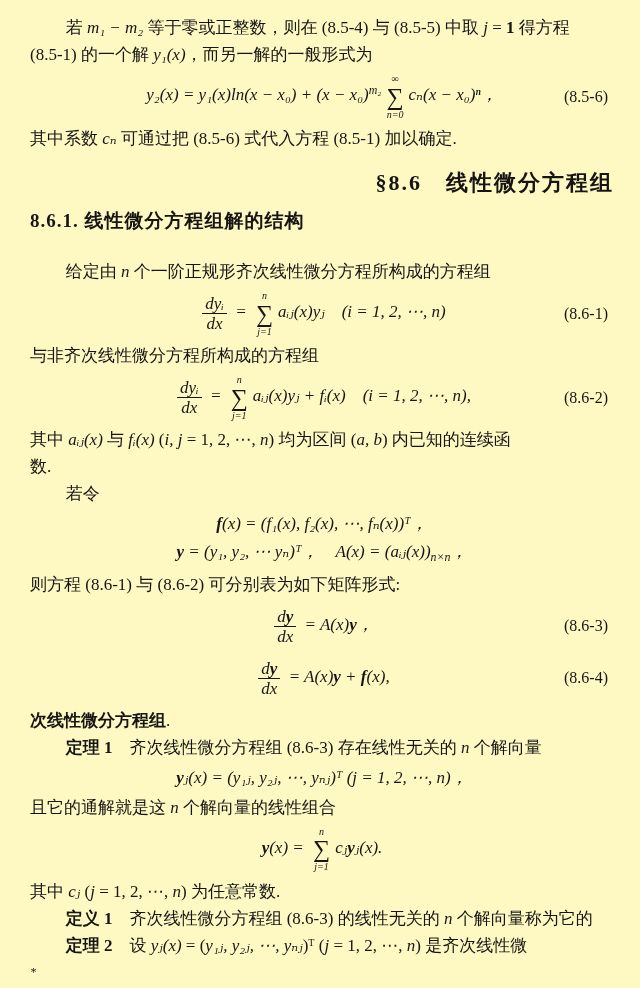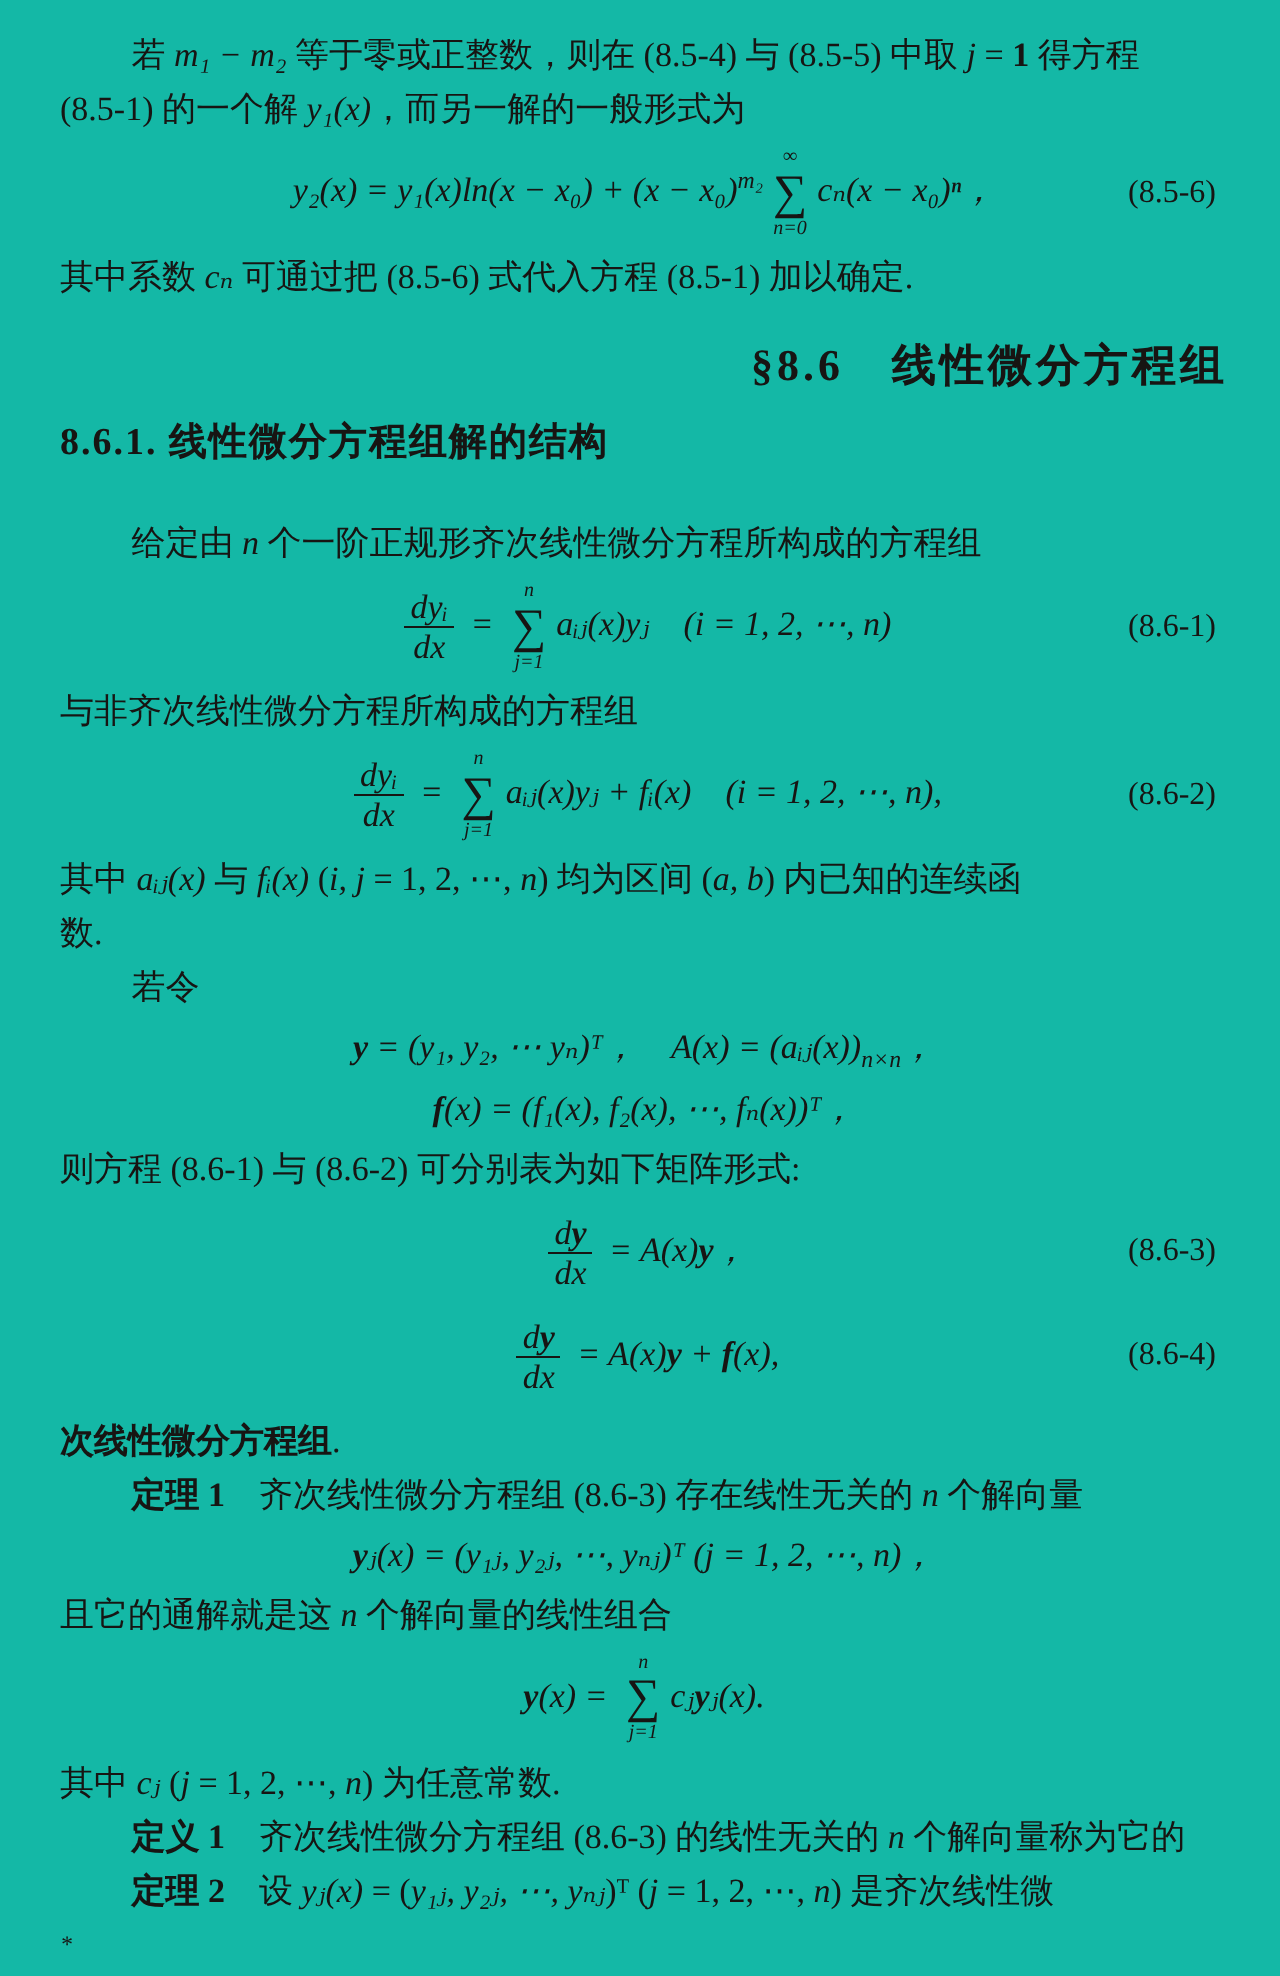--- a/index.html
+++ b/index.html
@@ -1,17 +1,17 @@
 <!DOCTYPE html>
 <html><head>
 <meta charset="utf-8">
 <style>
   html,body{margin:0;padding:0;}
   .page{
-    width:640px;height:988px;background:#14b8a6;color:#171513;
+    width:640px;height:988px;background:#fef9c3;color:#171513;
     font-family:"Liberation Serif","DejaVu Serif",serif;
     padding:14px 26px 0 30px;box-sizing:border-box;overflow:hidden;position:relative;
   }
   .ln{font-size:17px;line-height:27px;}
   .ind{text-indent:2.1em;}
   .h1{font-size:22px;font-weight:bold;text-align:right;margin:16px 0 10px;letter-spacing:2px;}
   .h2{font-size:19px;font-weight:bold;margin:2px 0 24px;letter-spacing:1px;}
   .eqrow{position:relative;display:flex;justify-content:center;align-items:center;margin:5px 0;font-size:17px;}
   .eq{font-style:italic;white-space:nowrap;}
   .eqno{position:absolute;right:6px;top:50%;transform:translateY(-50%);font-style:normal;font-size:16px;}
@@ -76,24 +76,24 @@
           <span class="limit">j=1</span>
         </span><span class="mi">aᵢⱼ(x)yⱼ + fᵢ(x)　(i = 1, 2, ⋯, n),</span></span>
     <span class="eqno">(8.6-2)</span>
   </div>
 
   <div class="ln"><span class="mt">其中 </span><span class="mi">aᵢⱼ(x)</span><span class="mt"> 与 </span><span class="mi">fᵢ(x)</span><span class="mt"> (</span><span class="mi">i, j</span><span class="mt"> = 1, 2, ⋯, </span><span class="mi">n</span><span class="mt">) 均为区间 (</span><span class="mi">a, b</span><span class="mt">) 内已知的连续函</span></div>
   <div class="ln"><span class="mt">数.</span></div>
   <div class="ln ind"><span class="mt">若令</span></div>
 
   <div class="eqrow">
-    <span class="eq"><span class="mbi">y</span><span class="mi"> = (y₁, y₂, ⋯ yₙ)ᵀ，　</span><span class="mi">A(x) = (aᵢⱼ(x))</span><sub class="msub">n×n</sub><span class="mi">，</span></span>
+    <span class="eq"><span class="mbi">f</span><span class="mi">(x) = (f₁(x), f₂(x), ⋯, fₙ(x))ᵀ，</span></span>
   </div>
   <div class="eqrow">
-    <span class="eq"><span class="mbi">f</span><span class="mi">(x) = (f₁(x), f₂(x), ⋯, fₙ(x))ᵀ，</span></span>
+    <span class="eq"><span class="mbi">y</span><span class="mi"> = (y₁, y₂, ⋯ yₙ)ᵀ，　</span><span class="mi">A(x) = (aᵢⱼ(x))</span><sub class="msub">n×n</sub><span class="mi">，</span></span>
   </div>
 
   <div class="ln"><span class="mt">则方程 (8.6-1) 与 (8.6-2) 可分别表为如下矩阵形式:</span></div>
 
   <div class="eqrow">
     <span class="eq"><span class="frac">
           <span class="num mi"><span class="mi">d</span><span class="mbi">y</span></span>
           <span class="den mi">dx</span>
         </span><span class="mi"> = A(x)</span><span class="mbi">y</span><span class="mi">，</span></span>
     <span class="eqno">(8.6-3)</span>

